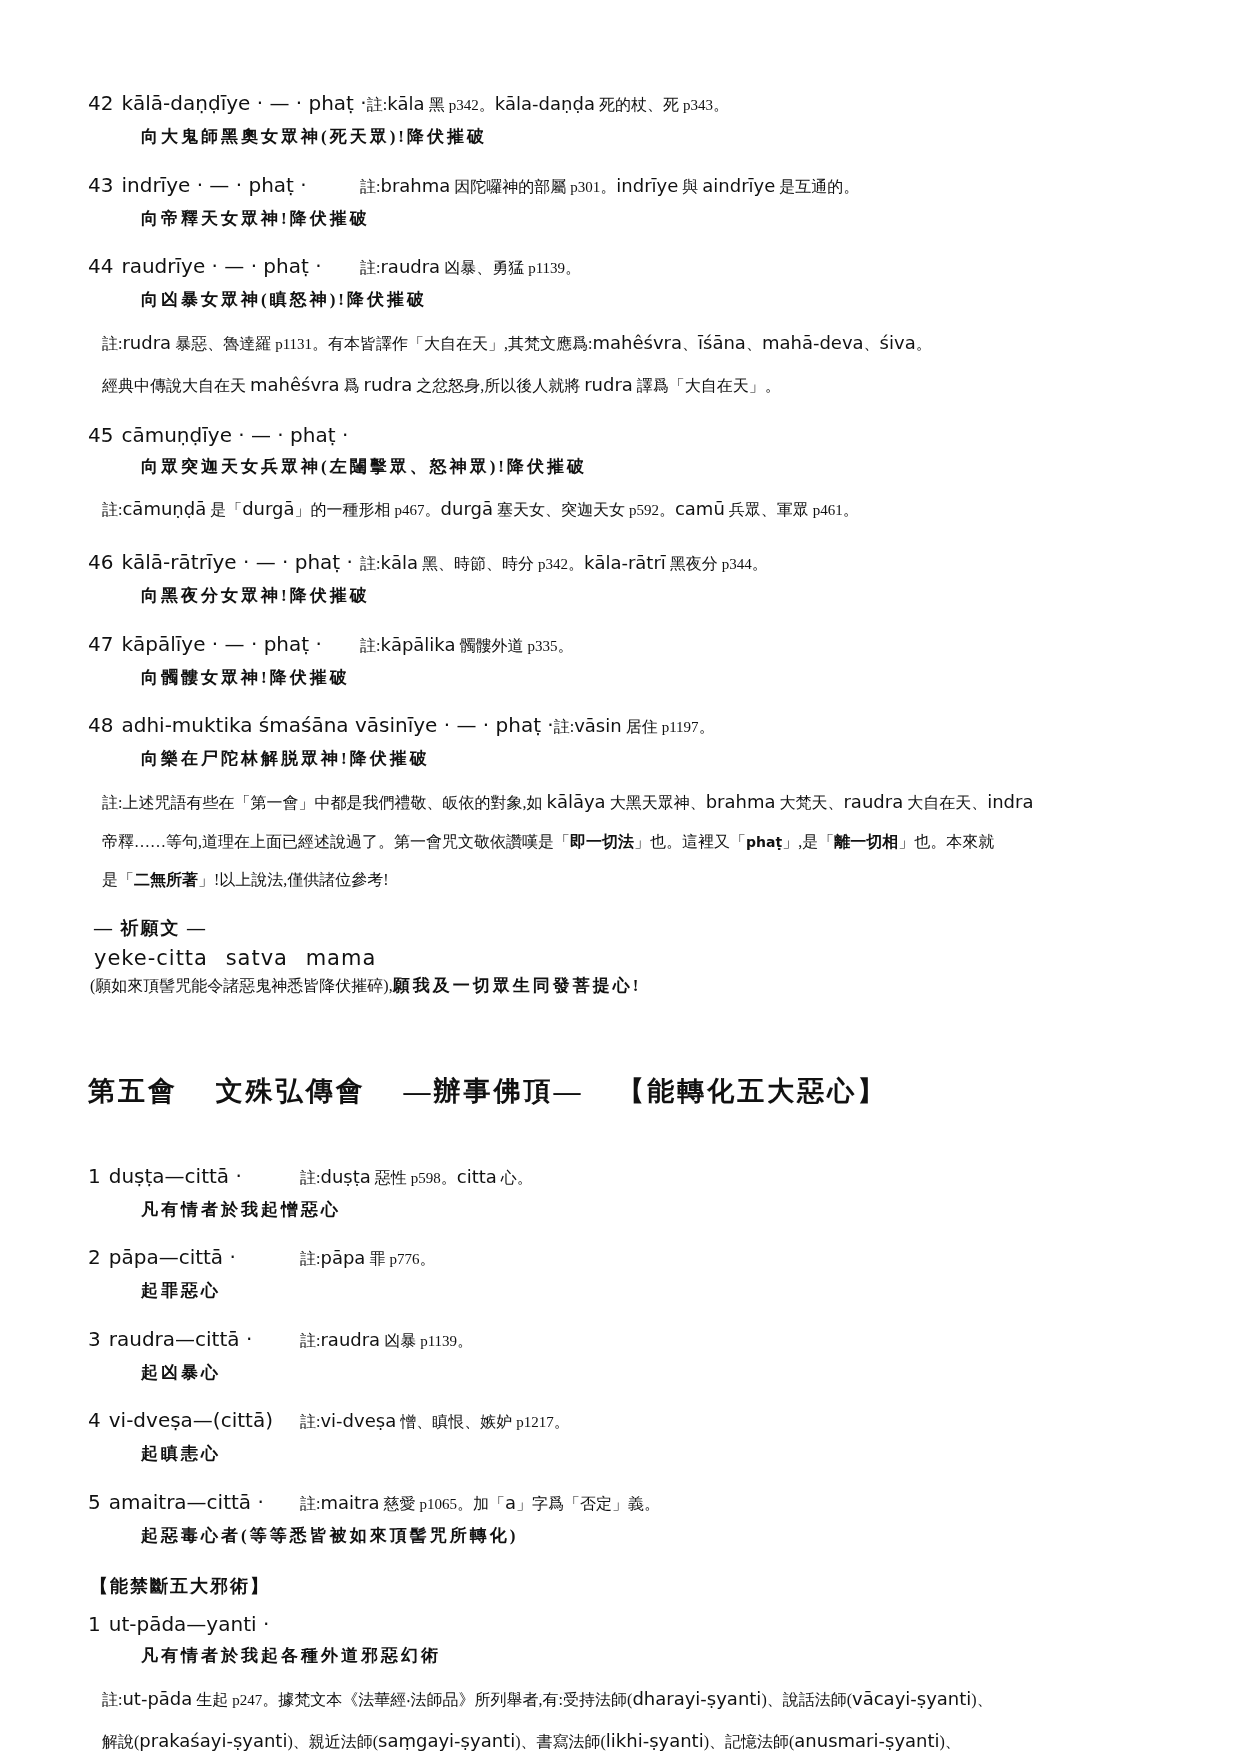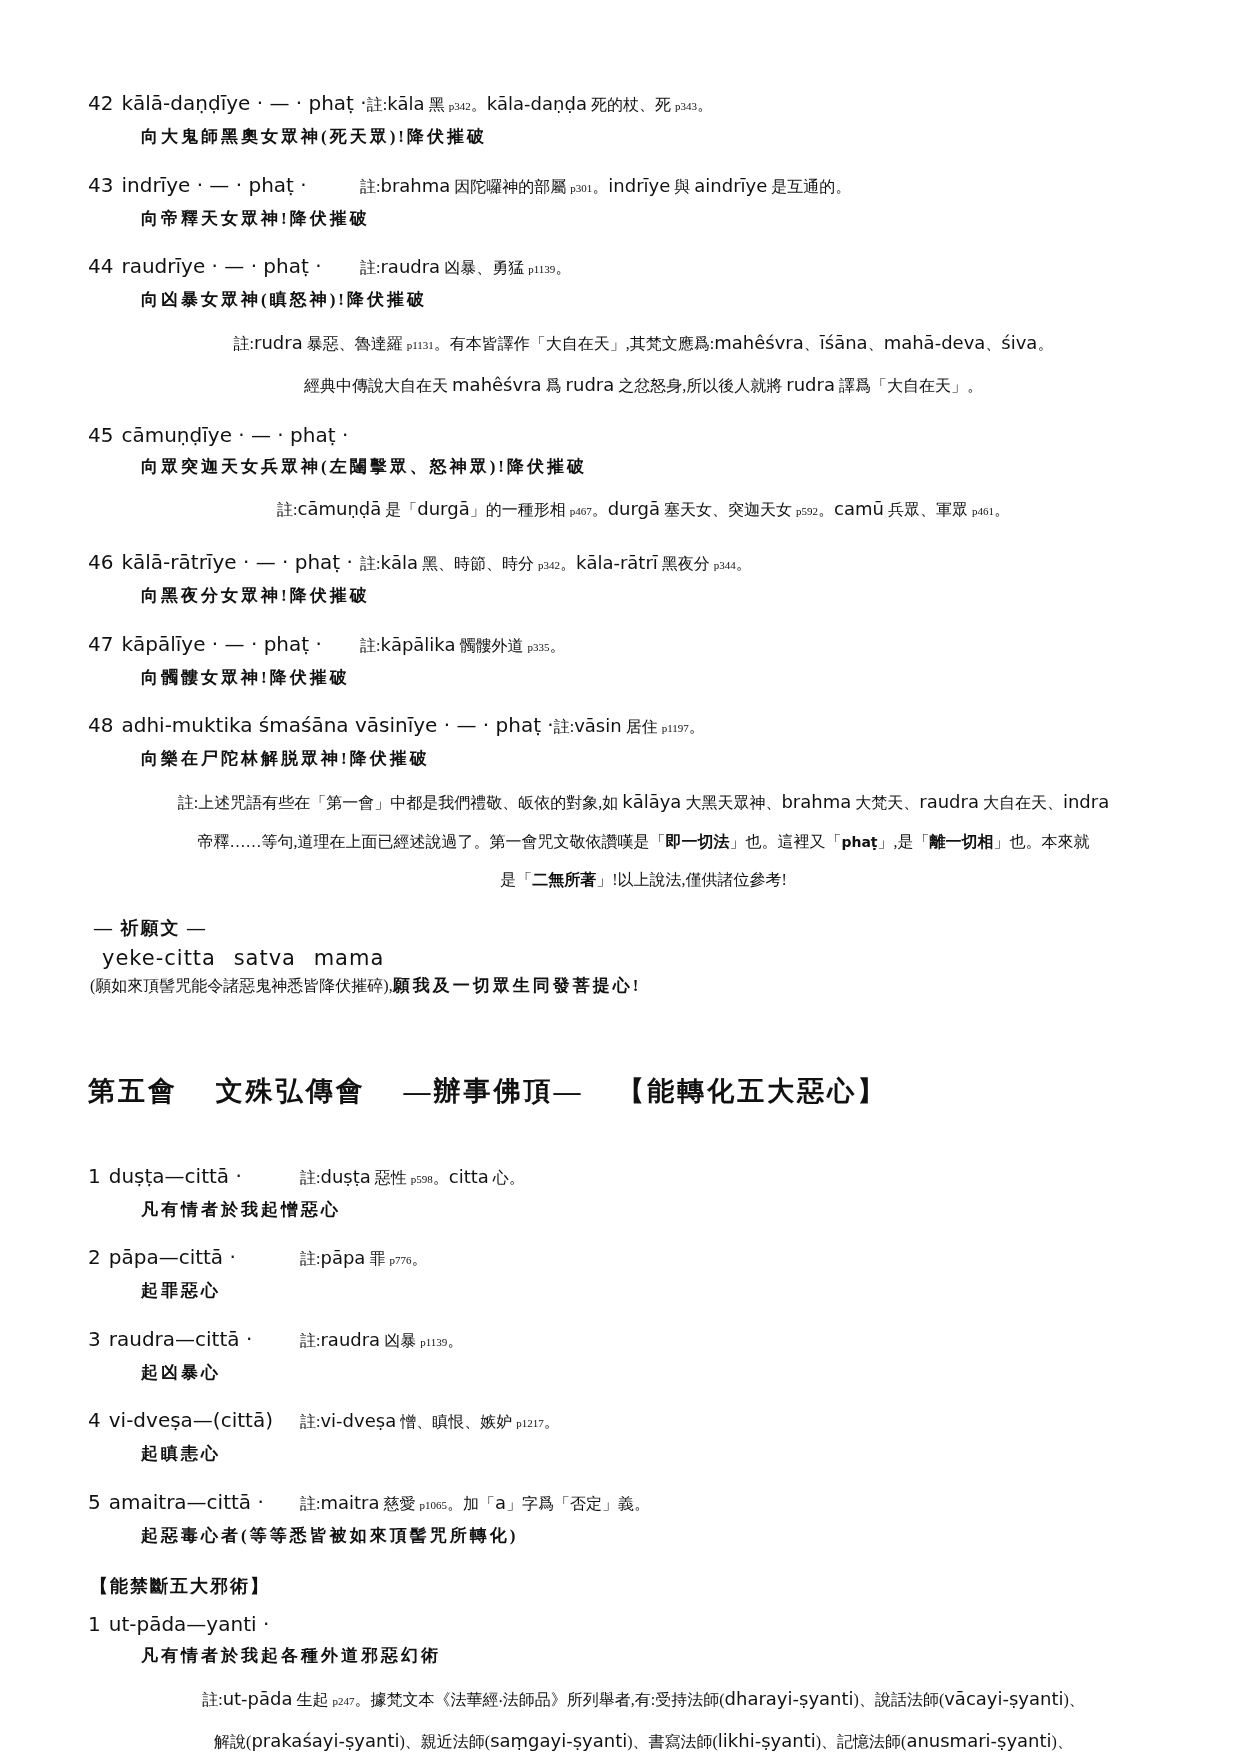--- a/index.html
+++ b/index.html
@@ -6,45 +6,45 @@
   body {
     width:1240px; min-height:1754px;
     font-family:"Liberation Serif","DejaVu Serif",serif;
     color:#111; -webkit-font-smoothing:antialiased;
   }
   .page { padding:88px 55px 60px 88px; }
 
   
   .s-zh  { font-family:"Liberation Serif","DejaVu Serif",serif; font-size:16px; }
   .s-zhb { font-family:"Liberation Serif","DejaVu Serif",serif; font-size:16px; font-weight:700; }
-  .s-pg  { font-family:"Liberation Serif","DejaVu Serif",serif; font-size:11px; }
+  .s-pg  { font-family:"Liberation Serif","DejaVu Serif",serif; font-size:15px; }
   .s-la  { font-family:"DejaVu Sans","Liberation Sans",sans-serif; font-size:18px; }
   .s-lab { font-family:"DejaVu Sans","Liberation Sans",sans-serif; font-size:14px; font-weight:700; }
   .s-zhg { font-family:"Liberation Serif","DejaVu Serif",serif; font-size:17px; font-weight:700; letter-spacing:3px; }
 
   .entry { margin-bottom:20px; }
   .entry-head { display:flex; align-items:baseline; }
   .head-left {
     font-family:"DejaVu Sans","Liberation Sans",sans-serif;
     font-size:20px; white-space:nowrap; flex:0 0 auto;
   }
   .w4 .head-left { min-width:272px; }
   .w5 .head-left { min-width:212px; }
   .head-left .num { margin-right:8px; }
   .entry-note { padding-top:2px; line-height:1.5; }
   .gloss {
     font-weight:700; font-size:17px; letter-spacing:3px;
     margin:7px 0 0 14px; line-height:1.5;padding-left:39px;
   }
   .extra { margin:6px 0 0 14px; line-height:2.0; }
-  .extras { margin-top:12px;text-align:center; }
+  .extras { margin-top:12px; }
 
   .prayer { margin-top:4px; }
   .prayer-title { font-weight:700; font-size:18px; letter-spacing:2px; margin-left:6px; }
-  .prayer-line1 { font-family:"DejaVu Sans","Liberation Sans",sans-serif; font-size:21px; margin:6px 0 2px 14px; letter-spacing:1px; word-spacing:10px; }
+  .prayer-line1 { font-family:"DejaVu Sans","Liberation Sans",sans-serif; font-size:21px; margin:6px 0 2px 6px; letter-spacing:1px; word-spacing:10px; }
   .prayer-line2 { margin-left:2px; line-height:1.6; }
 
   .sec5-heading { margin:74px 0 52px 0; font-weight:700; font-size:27px; letter-spacing:3px; }
   .sec5-heading span { margin-right:28px; }
   .sec5-heading .h3 { margin-right:24px; }
 
   .subheading { font-weight:700; font-size:18px; letter-spacing:2px; margin:26px 0 14px 2px; }
 </style>
 </head>
 <body>

